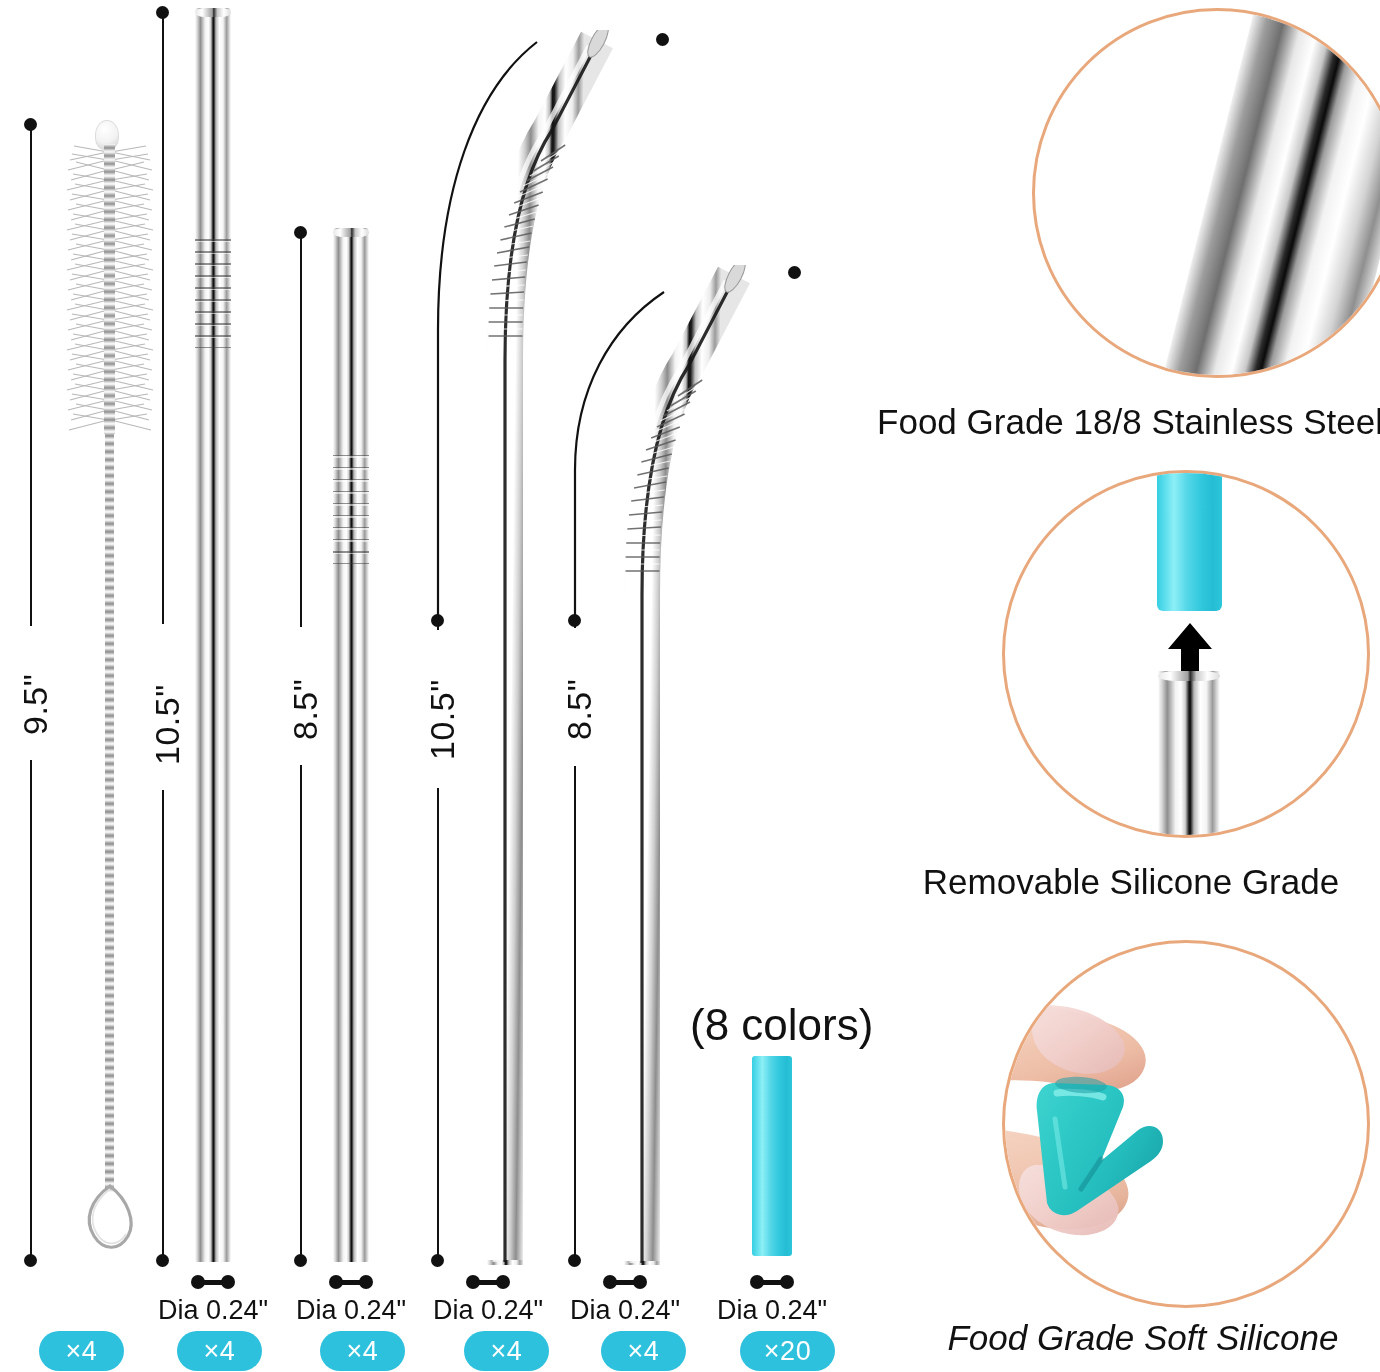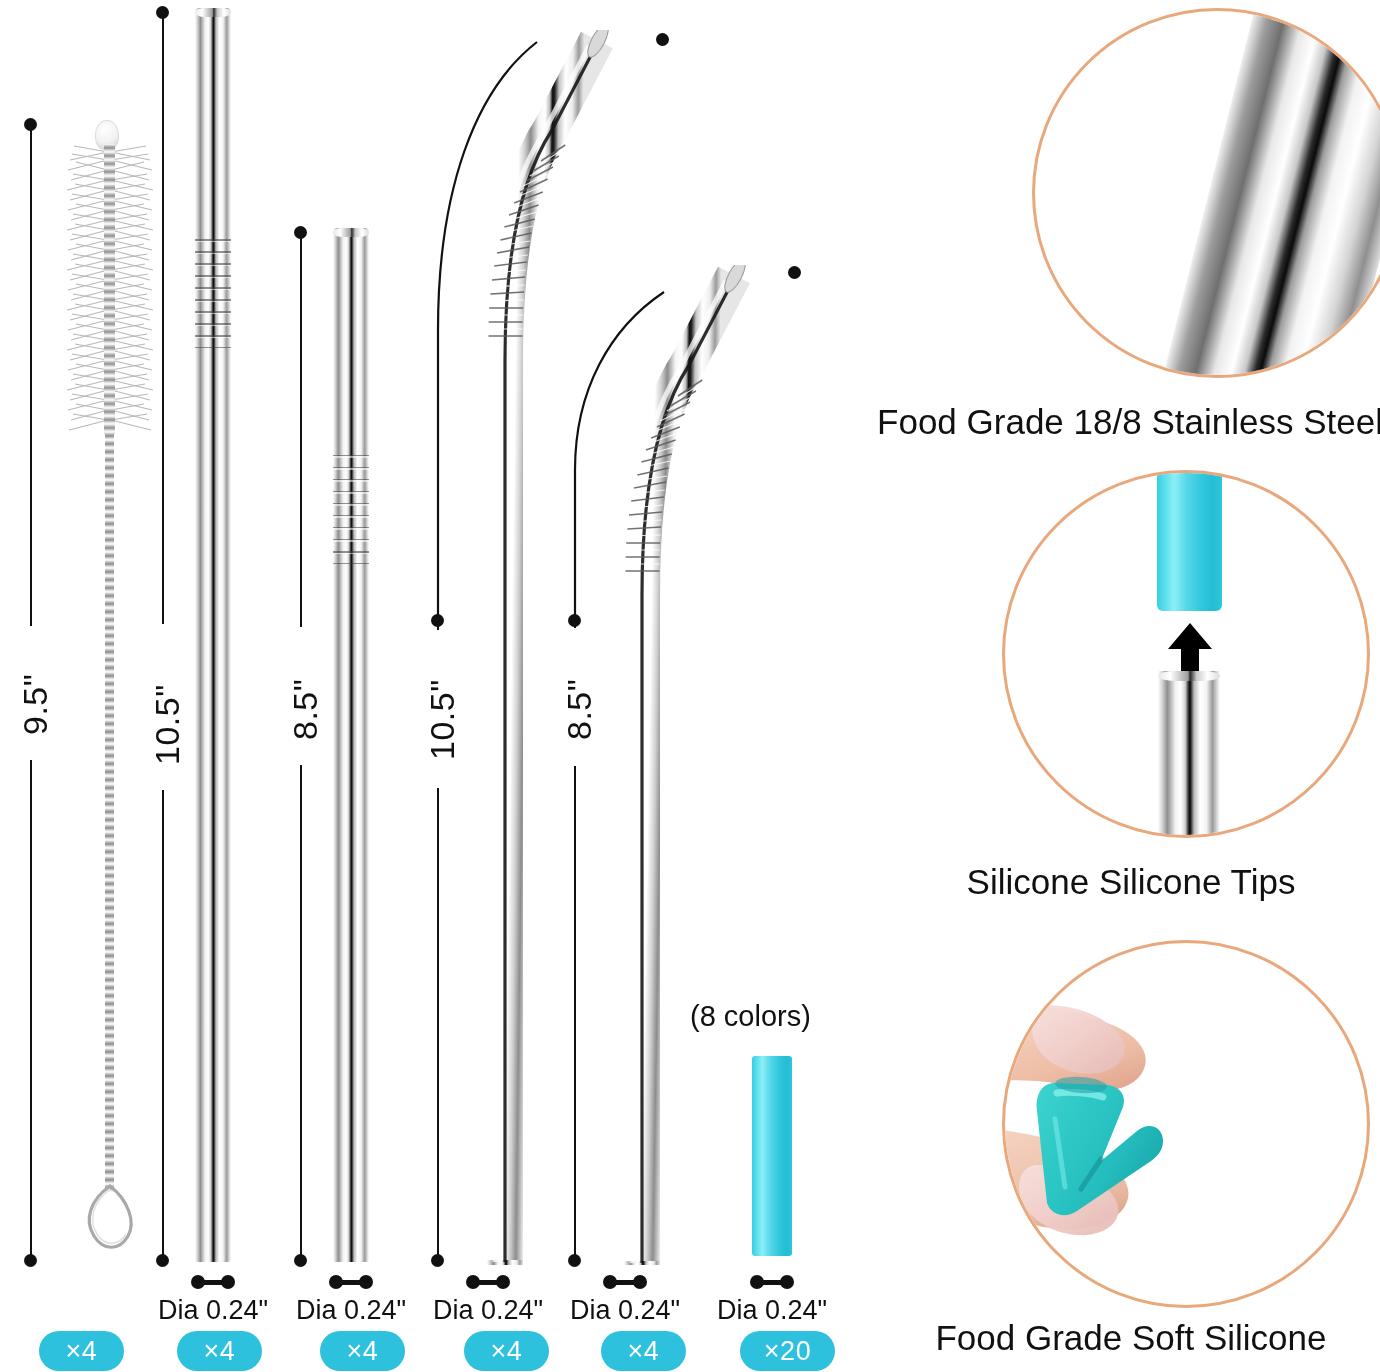--- a/index.html
+++ b/index.html
@@ -126,21 +126,21 @@
     position: absolute;
     font-size: 35px;
     color: #111;
     white-space: nowrap;
     text-align: center;
   }
 
   
   .colors-note {
     position: absolute;
-    font-size: 29px;
+    font-size: 44px;
     color: #111;
     white-space: nowrap;
   }
 
   
   .silicone {
     background: linear-gradient(to right,
       #35cfe2 0%, #62e0ee 14%, #8deff6 26%,
       #55d7e8 46%, #31c8dd 68%, #25bdd4 86%, #2ec6da 100%);
     border-radius: 3px;
@@ -628,21 +628,21 @@
         <div class="abs" style="left:160px; top:150px; width:50px; height:48px;">
           <svg width="50" height="48" viewBox="0 0 50 48">
             <path d="M25,0 L47,26 L34,26 L34,48 L16,48 L16,26 L3,26 Z" fill="#000000"></path>
           </svg>
         </div>
 
         <div class="abs steel-v" style="left:153px; top:198px; width:62px; height:175px;">
           <div class="abs steel-cap" style="left:0; top:0; width:100%; height:10px; border-radius:50% / 90%;"></div>
         </div>
       </div>
-      <div class="feature-caption" style="left:36px; top:862px; width:430px;">Silicone Silicone Tips</div>
+      <div class="feature-caption" style="left:36px; top:862px; width:430px;">Removable Silicone Grade</div>
     </div>
 
     <div>
       <div class="circle-frame" style="left:122px; top:940px; width:368px; height:368px;">
         <div class="abs" style="left:-100px; top:0; width:470px; height:368px;">
           <svg width="470" height="368" viewBox="0 0 470 368">
             <defs>
               <linearGradient id="skinTop" x1="0.1" y1="0" x2="0.9" y2="0.9">
                 <stop offset="0%" stop-color="#f6d8c8"></stop>
                 <stop offset="45%" stop-color="#f3cdb9"></stop>
@@ -701,18 +701,18 @@
 
             <path d="M152,150 C166,148 186,150 198,154" stroke="#8ef0ec" stroke-width="7" stroke-linecap="round" fill="none" opacity="0.75"></path>
             <path d="M150,176 L160,244" stroke="#7eece9" stroke-width="5" stroke-linecap="round" fill="none" opacity="0.55"></path>
 
             <path d="M196,216 L176,246" stroke="#12888f" stroke-width="5" stroke-linecap="round" fill="none" opacity="0.55"></path>
 
             <ellipse cx="176" cy="142" rx="26" ry="8" transform="rotate(4 176 142)" fill="#1e9fa6" opacity="0.55"></ellipse>
           </svg>
         </div>
       </div>
-      <div class="feature-caption" style="left:36px; top:1318px; width:430px;">Food Grade Soft Silicone</div>
+      <div class="feature-caption" style="left:48px; top:1318px; width:430px;font-style:italic;">Food Grade Soft Silicone</div>
     </div>
 
   </div>
 
 </div>
 
 </body></html>

